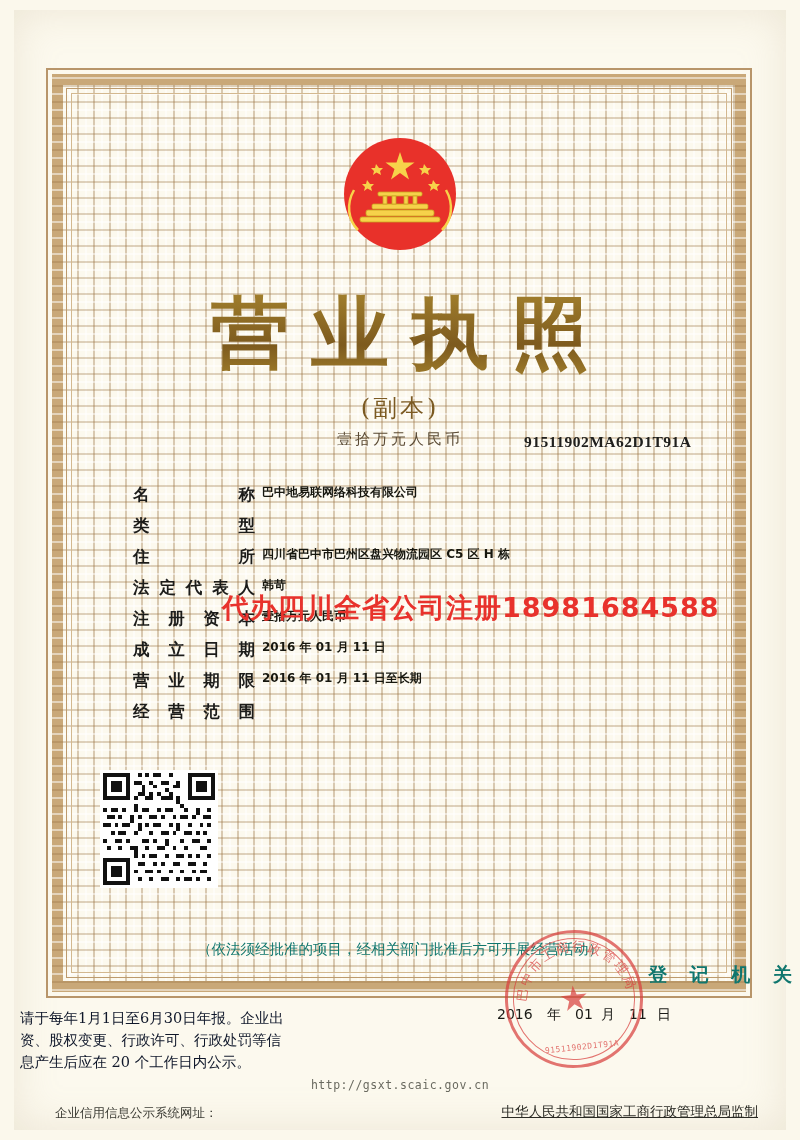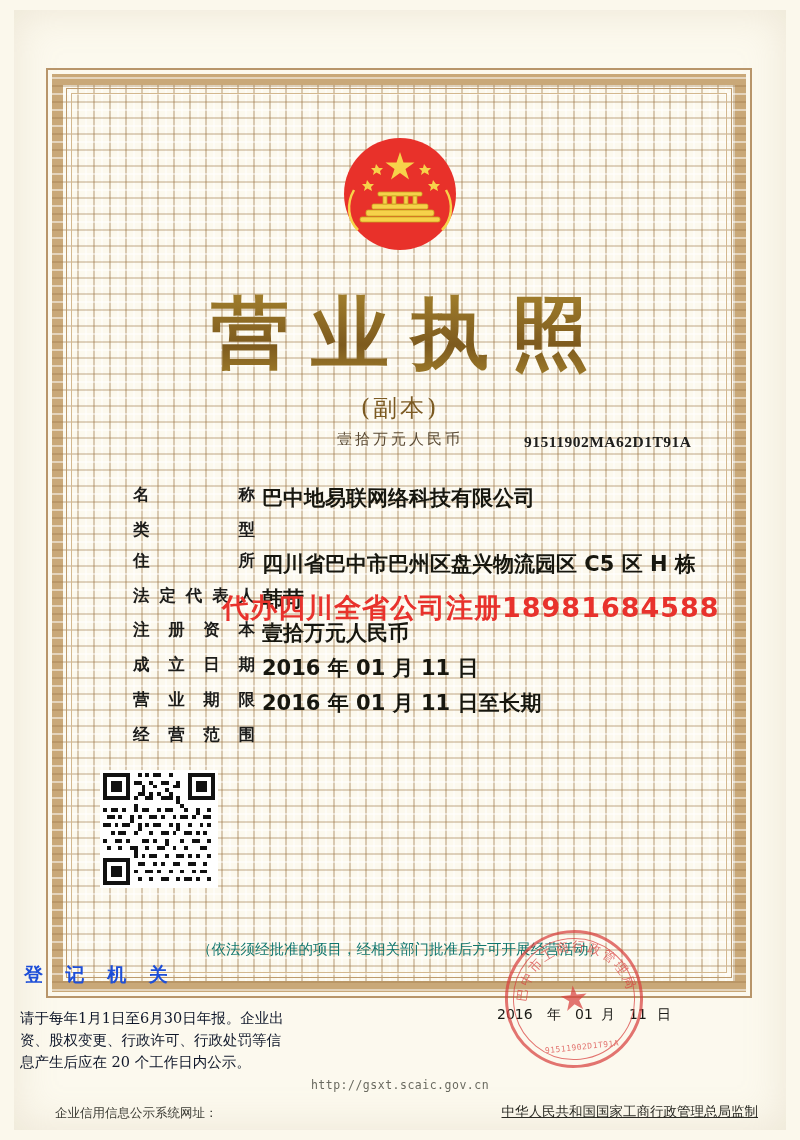--- a/index.html
+++ b/index.html
@@ -94,21 +94,21 @@
   .row { position:relative; min-height:26px; margin-bottom:5px; }
   .row .lbl {
     position:absolute; left:133px; width:122px;
     font-size:16.5px; color:#1c1c1a; font-weight:bold;
     display:flex; justify-content:space-between;
     font-family:"DejaVu Serif", serif;
   }
   .row .lbl span { display:inline-block; }
   .row .val {
     margin-left:262px; padding-right:40px;
-    font-size:21px; color:#17170f; line-height:1.42; font-weight:bold;
+    font-size:12px; color:#17170f; line-height:1.42; font-weight:bold;
     font-family:"DejaVu Sans", sans-serif;
   }
   .row.scope .val { padding-right:78px; text-align:justify; line-height:1.45; font-size:14.6px;}
 
   
   .qr { position:absolute; left:100px; top:770px; width:118px; height:118px;
         background:#fff; padding:3px; }
   .qr svg { display:block; }
 
   
@@ -136,22 +136,22 @@
     font-size:8px; letter-spacing:0.5px; font-family:"DejaVu Sans Mono", monospace;
   }
 
   
   .note {
     position:absolute; left:0; top:940px; width:800px; text-align:center;
     font-size:14.5px; color:#0f766e;
     font-family:"DejaVu Serif", serif;
   }
   .registrar {
-    position:absolute; left:0; top:962px; width:800px; text-align:left;
-    font-size:19px; color:#1d4ed8; letter-spacing:8px; font-weight:bold;
+    position:absolute; left:0; top:962px; width:800px; text-align:right;
+    font-size:19px; color:#0f766e; letter-spacing:8px; font-weight:bold;
     font-family:"DejaVu Serif", serif;
     padding-left:24px;
   }
   .datebar {
     position:absolute; top:1006px; left:497px; width:230px;
     font-size:14px; color:#1a1a16; font-family:"DejaVu Sans", sans-serif;
   }
   .datebar span { position:absolute; }
   .d-y { left:0; }
   .d-ych { left:50px; }

